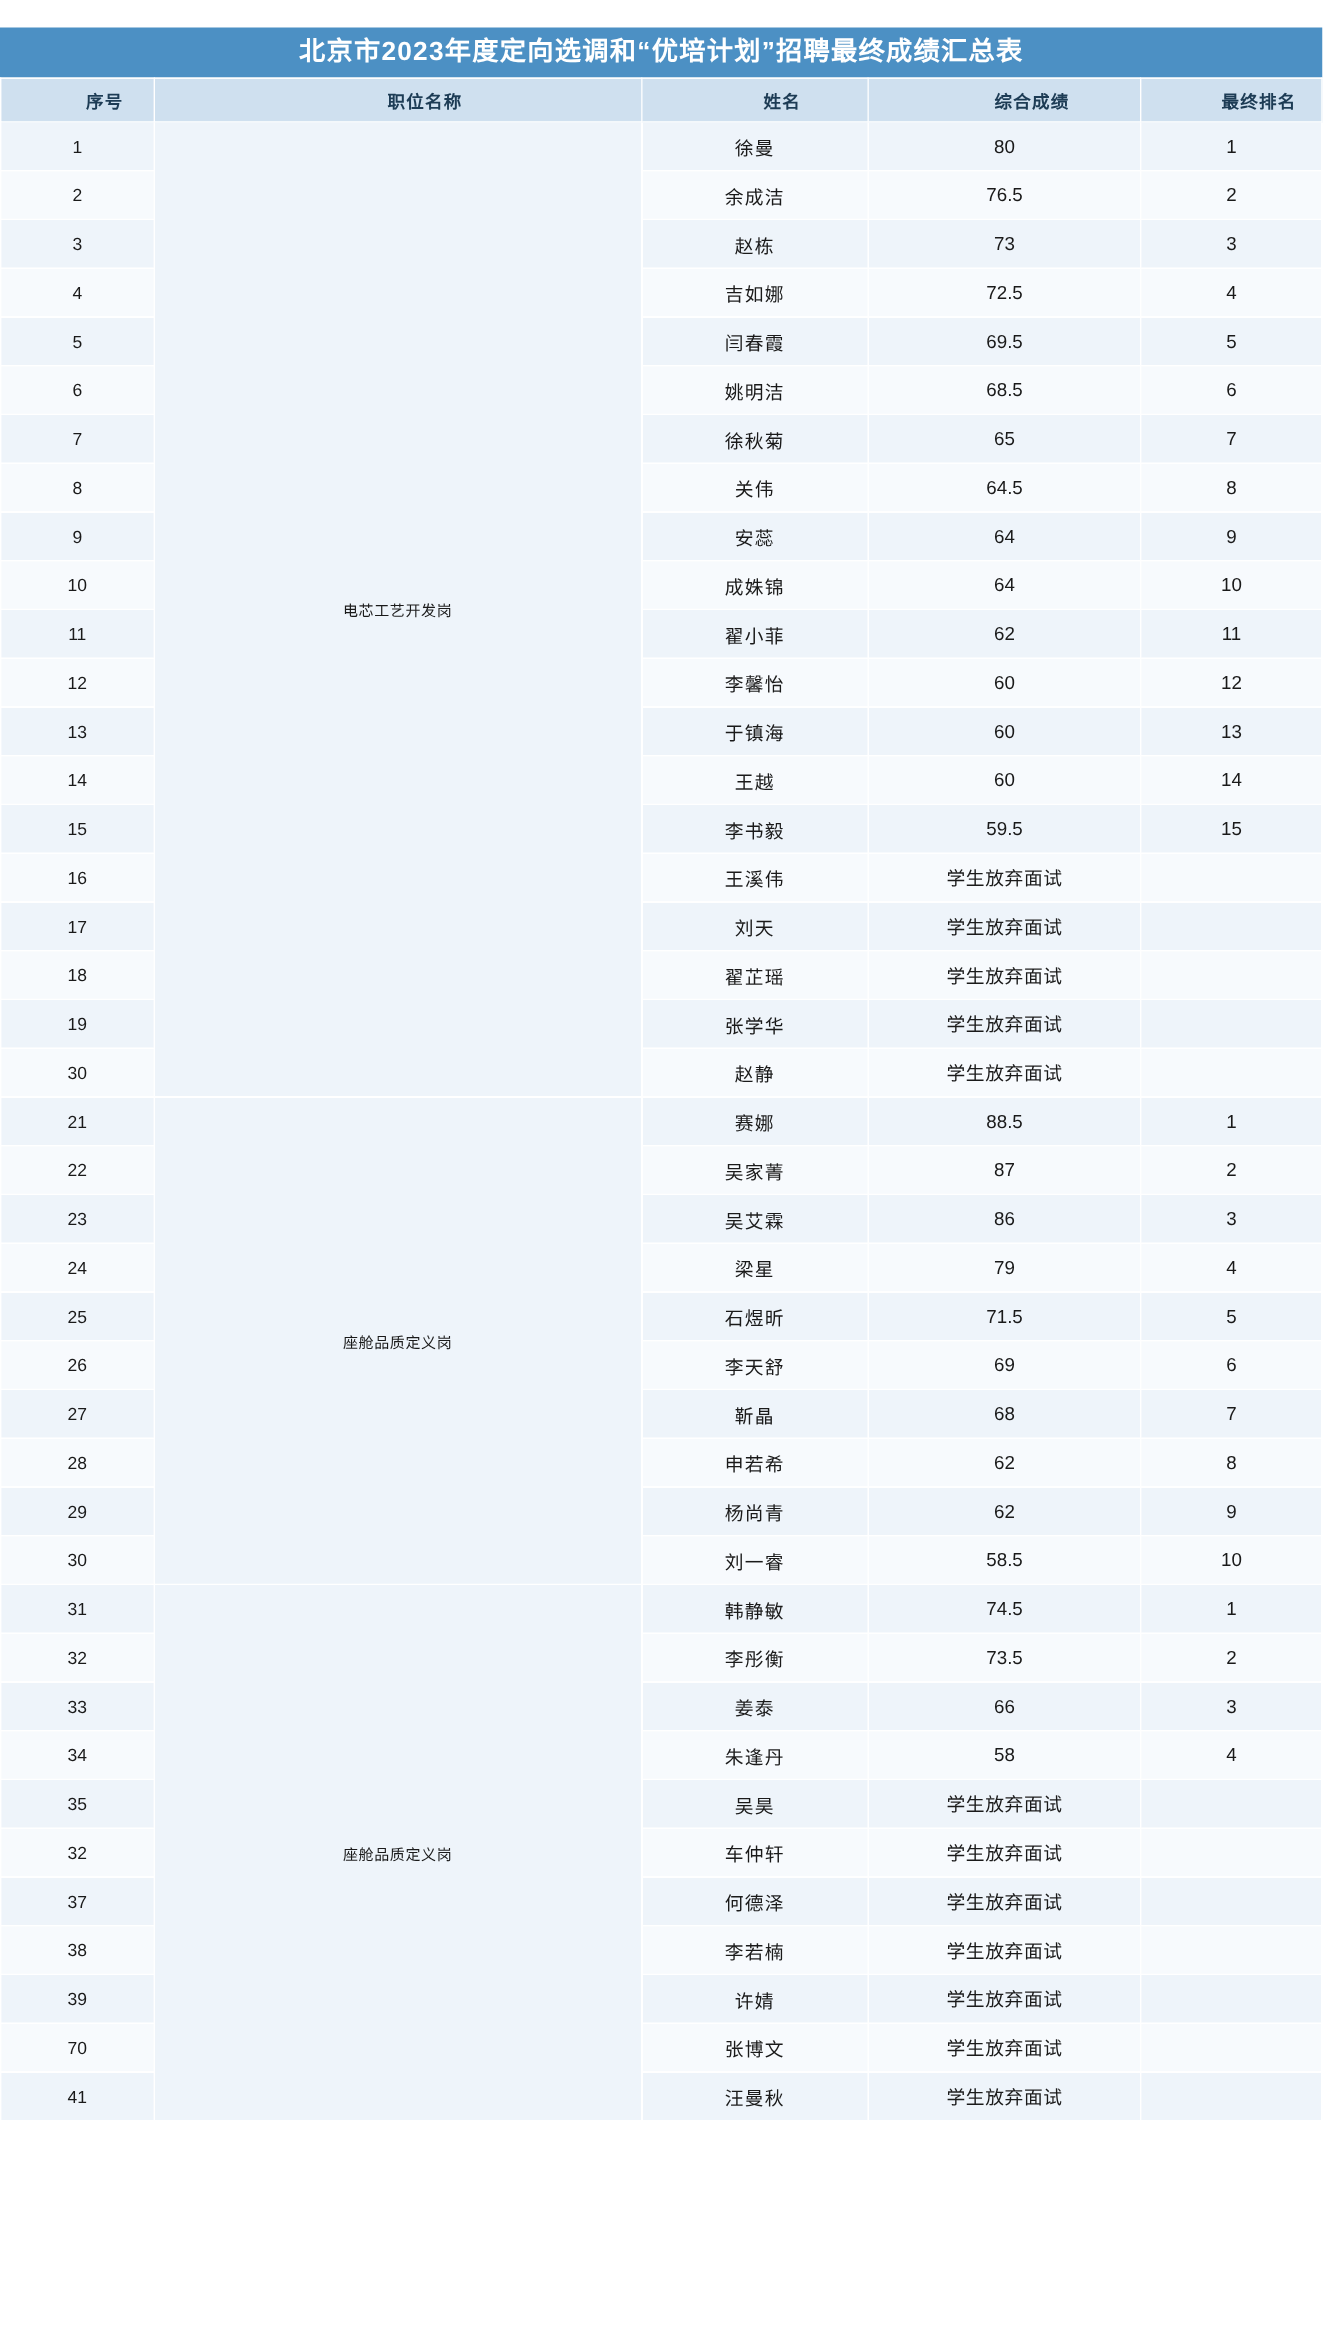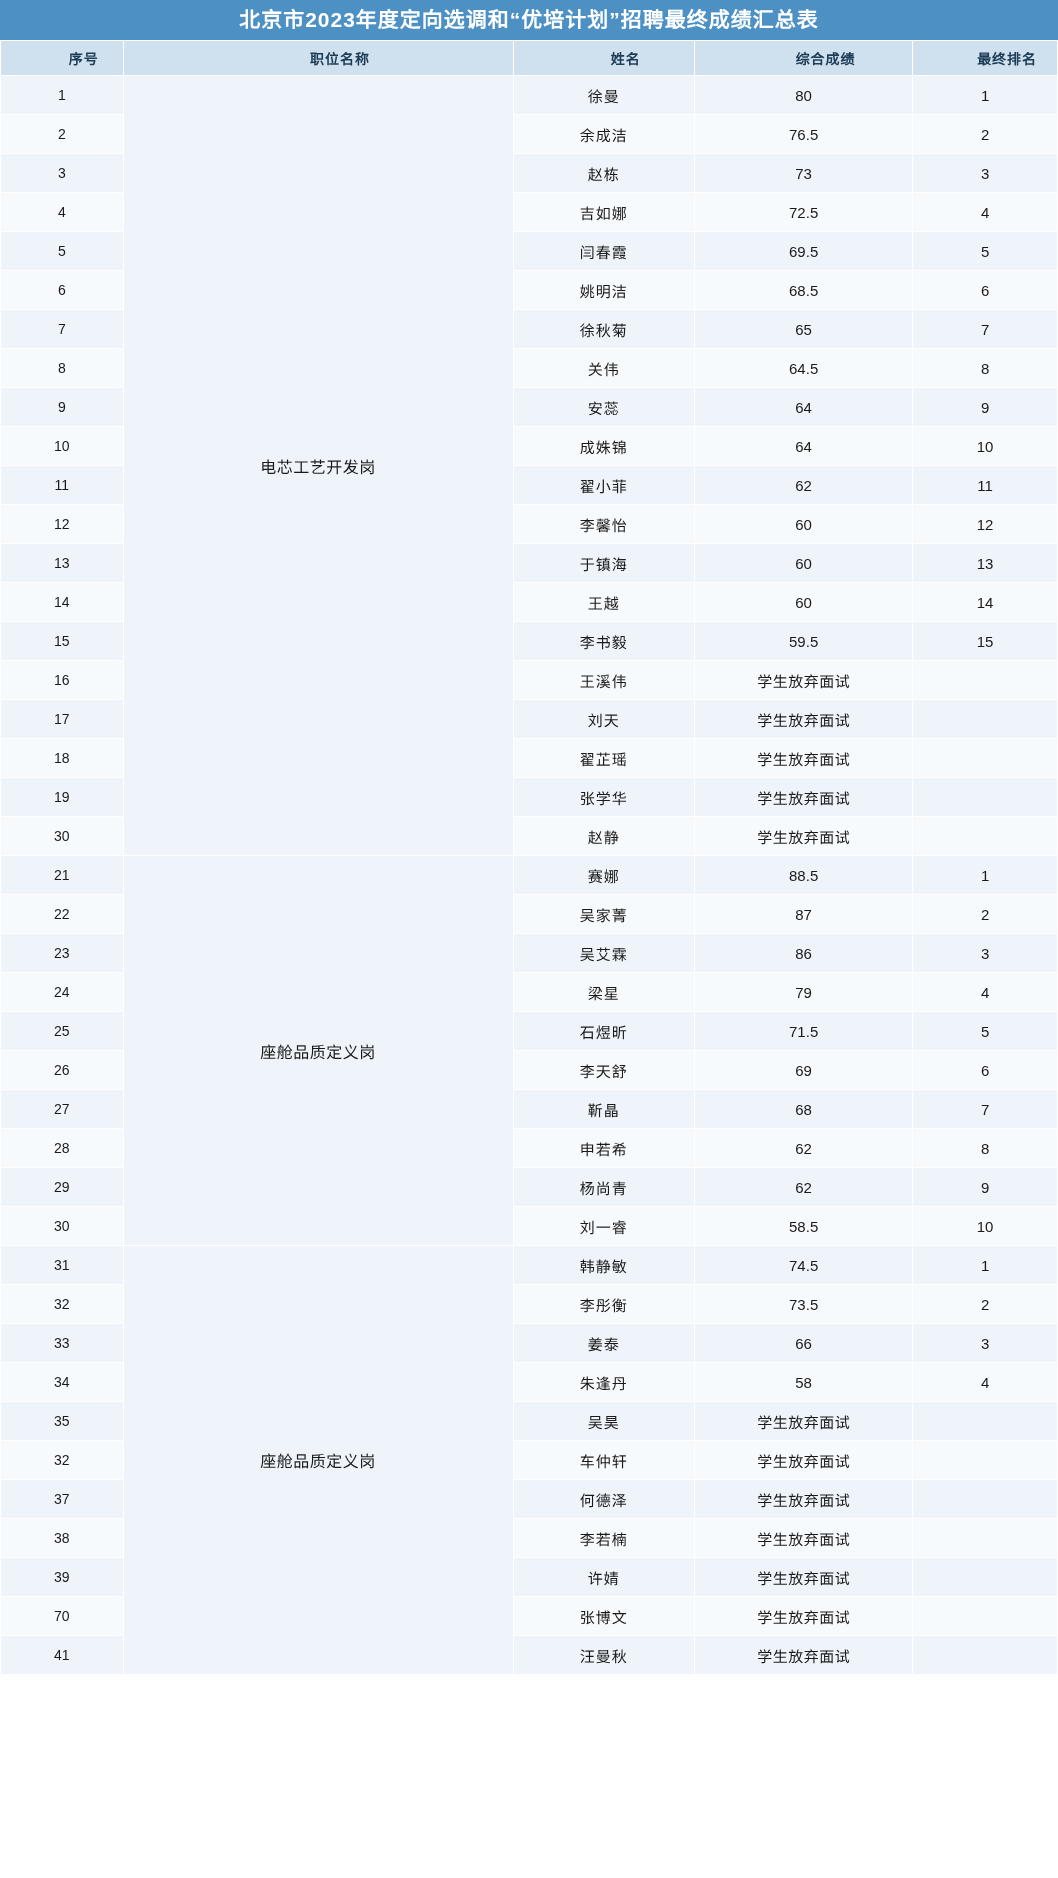--- a/index.html
+++ b/index.html
@@ -20,20 +20,21 @@
   .title-bar {
     background: #4c90c4;
     color: #ffffff;
     text-align: center;
     font-size: 21px;
     font-weight: bold;
     letter-spacing: 1px;
     height: 40px;
     line-height: 40px;
     box-sizing: border-box;
+    margin-top: 22px;
   }
   table {
     border-collapse: collapse;
     width: 1058px;
     table-layout: fixed;
   }
   col.c-idx   { width: 100px; }
   col.c-post  { width: 318px; }
   col.c-name  { width: 148px; }
   col.c-score { width: 178px; }
@@ -57,21 +58,21 @@
     color: #1a1a1a;
     vertical-align: middle;
     overflow: hidden;
     white-space: nowrap;
   }
   tbody tr.alt td {
     background: #f7fafd;
   }
   tbody td.post-cell {
     background: #eef4fa;
-    font-size: 16px;
+    font-size: 12px;
     letter-spacing: 0.5px;
   }
   tbody td.name-cell {
     letter-spacing: 1px;
     margin-top: 11px;
   }
   tbody td.score-cell.text-note {
     letter-spacing: 0.5px;
     font-family: Liberation Serif, serif;
   }

